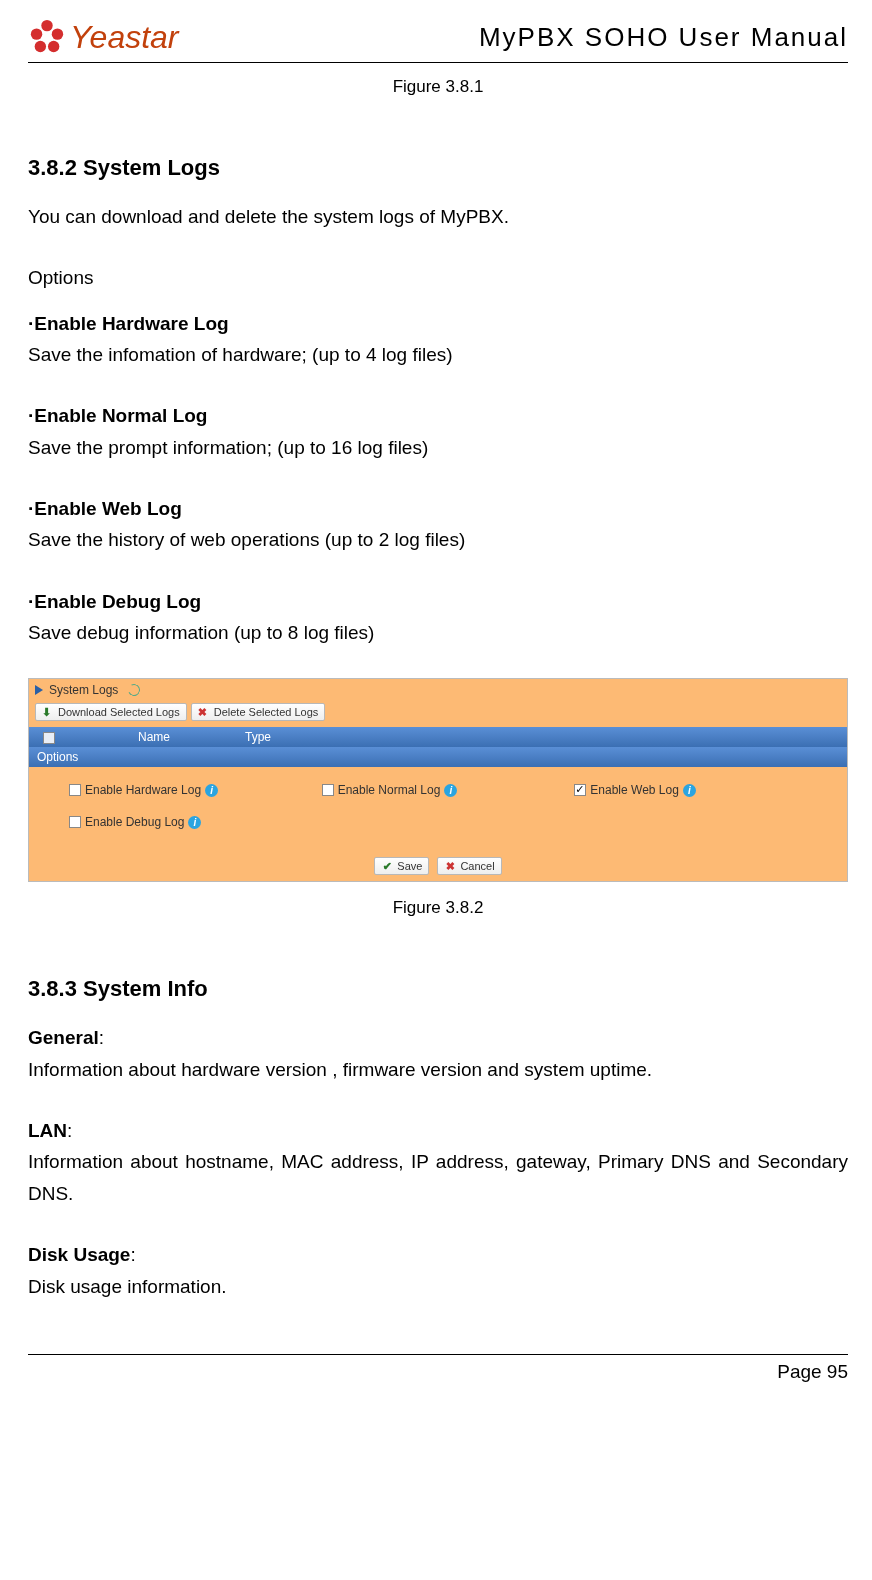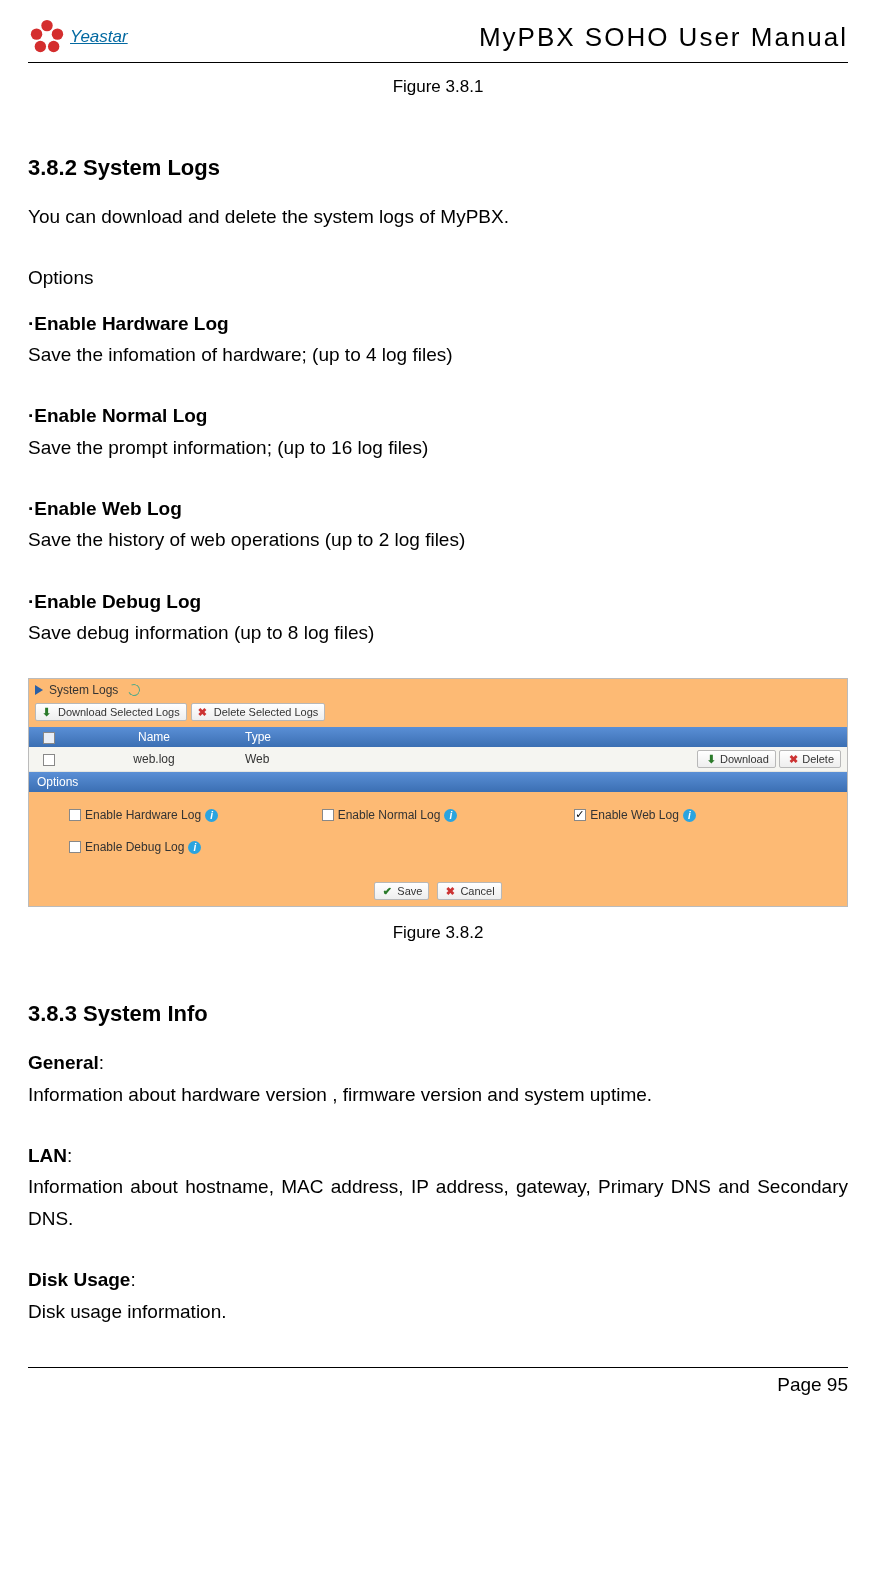--- a/index.html
+++ b/index.html
@@ -20,25 +20,24 @@
     border-bottom: 1px solid #000;
     padding-bottom: 6px;
   }
   .logo {
     display: flex;
     align-items: center;
     gap: 4px;
   }
   .logo-icon svg { display: block; }
   .logo-text {
-    font-size: 17px;
-    color: #0369a1;
+    font-size: 32px;
+    color: #c2410c;
     font-style: italic;
     font-weight: 400;
-    text-decoration: underline;
   }
   .doc-title {
     font-size: 26px;
     letter-spacing: 2px;
     color: #000;
   }
   .fig-caption {
     text-align: center;
     font-size: 17px;
     margin: 14px 0;
@@ -173,21 +172,21 @@
   }
   .ss-footer {
     text-align: center;
     padding: 8px 0 6px;
     display: flex;
     justify-content: center;
     gap: 8px;
   }
   .footer-line {
     border-top: 1px solid #000;
-    margin-top: 40px;
+    margin-top: 52px;
     padding-top: 6px;
     text-align: right;
     font-size: 19px;
   }
 </style>
 </head>
 <body>
 
 <div class="page">
 
@@ -244,35 +243,20 @@
         <span>Delete Selected Logs</span>
       </span>
     </div>
     <table class="ss-table">
       <tbody>
           <tr>
         <th class="ss-th" style="width:40px;text-align:center;"><span class="chk header"></span></th>
         <th class="ss-th" style="width:170px;text-align:center;">Name</th>
         <th class="ss-th" style="width:170px;">Type</th>
         <th class="ss-th"></th>
-      </tr>
-      <tr>
-        <td class="ss-td" style="text-align:center;"><span class="chk"></span></td>
-        <td class="ss-td" style="text-align:center;">web.log</td>
-        <td class="ss-td">Web</td>
-        <td class="ss-td ss-td-right">
-          <span class="btn">
-            <span class="ico ico-dl">⬇</span>
-            <span>Download</span>
-          </span>
-          <span class="btn">
-            <span class="ico ico-x">✖</span>
-            <span>Delete</span>
-          </span>
-        </td>
       </tr>
     </tbody>
       </table>
     <div class="opt-bar">Options</div>
     <div class="opt-body">
       <div class="opt-item">
         <span class="chk"></span>
         <span>Enable Hardware Log</span>
         <span class="info">i</span>
       </div>

